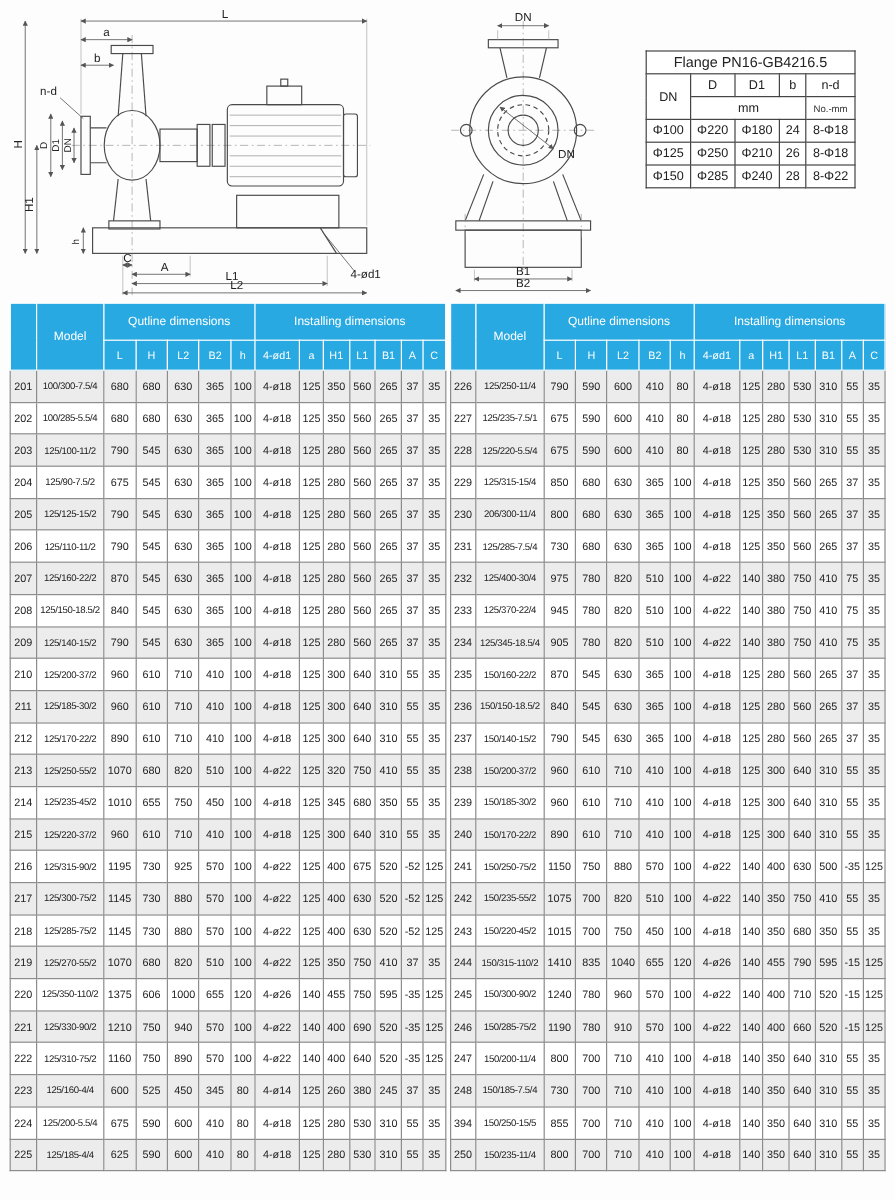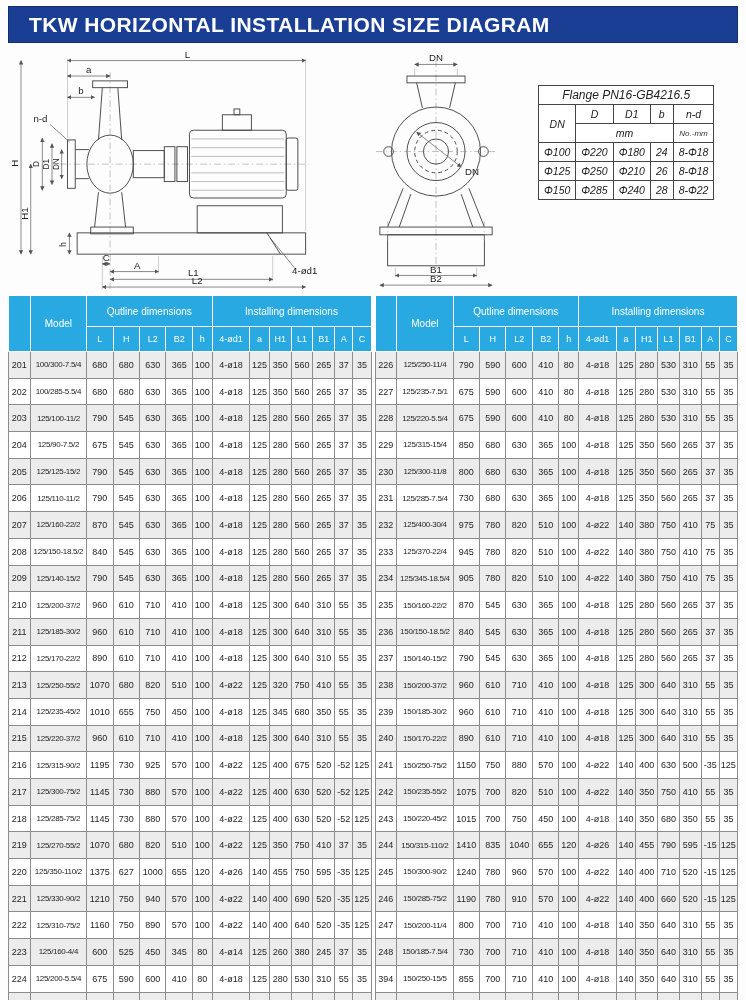--- a/index.html
+++ b/index.html
@@ -18,21 +18,21 @@
   .lbs{font-size:8.5px;fill:#222;}
   .ol{fill:none;stroke:#4a4a4a;stroke-width:1;}
   .fin{stroke:#777;stroke-width:.5;}
   .cl{stroke:#999;stroke-width:.6;stroke-dasharray:7 3 1.5 3;fill:none;}
   .dim{stroke:#555;stroke-width:.7;fill:none;}
   .ext{stroke:#999;stroke-width:.5;}
 
   
   .flangewrap{margin-top:38px;margin-left:4px;}
   table.flange{border-collapse:collapse;font-size:10.5px;color:#222;background:#fff;}
-  .flange td{border:1px solid #444;text-align:center;padding:1px 5px;height:16px;font-style:italic;}
+  .flange td{border:1px solid #444;text-align:center;padding:1px 5px;height:16px;}
   .flange .ft-title{font-size:12px;}
   .flange .ft-small{font-size:8px;color:#333;}
 
   
   .tables{margin:6px 8px 0;display:flex;gap:3px;}
   table.dims{border-collapse:collapse;table-layout:fixed;width:50%;font-size:9px;color:#1d1d1d;
              border:1px solid #555;}
   .dims th{background:#29a9e1;color:#fff;font-weight:normal;border:1px solid #fff;padding:0;}
   .dims tr.grp th{height:30px;font-size:10px;}
   .dims tr.sub th{height:24px;font-size:9px;}
@@ -40,23 +40,20 @@
            white-space:nowrap;overflow:hidden;}
   .dims tbody tr:nth-child(odd){background:#ececec;}
   .dims tbody tr:nth-child(even){background:#fff;}
   .dims td.model{font-size:8px;letter-spacing:-0.3px;}
 </style>
 </head>
 <body>
 
 <div class="page">
 
-  <div class="titlebar">
-    <h1>TKW  HORIZONTAL INSTALLATION SIZE DIAGRAM</h1>
-  </div>
 
   <div class="draw">
 
     <svg width="330" height="242" viewBox="0 0 330 250">
       <defs>
         <marker id="arwA" viewBox="0 0 10 10" refX="9" refY="5" markerWidth="6.5" markerHeight="6.5" orient="auto-start-reverse">
           <path d="M0,0L10,5L0,10z" fill="#555"></path>
         </marker>
       </defs>
 
@@ -563,21 +560,21 @@
             <td>350</td>
             <td>750</td>
             <td>410</td>
             <td>37</td>
             <td>35</td>
           </tr>
           <tr>
             <td>220</td>
             <td class="model">125/350-110/2</td>
             <td>1375</td>
-            <td>627</td>
+            <td>606</td>
             <td>1000</td>
             <td>655</td>
             <td>120</td>
             <td>4-ø26</td>
             <td>140</td>
             <td>455</td>
             <td>750</td>
             <td>595</td>
             <td>-35</td>
             <td>125</td>
@@ -764,21 +761,21 @@
             <td>4-ø18</td>
             <td>125</td>
             <td>350</td>
             <td>560</td>
             <td>265</td>
             <td>37</td>
             <td>35</td>
           </tr>
           <tr>
             <td>230</td>
-            <td class="model">125/300-11/8</td>
+            <td class="model">206/300-11/4</td>
             <td>800</td>
             <td>680</td>
             <td>630</td>
             <td>365</td>
             <td>100</td>
             <td>4-ø18</td>
             <td>125</td>
             <td>350</td>
             <td>560</td>
             <td>265</td>

